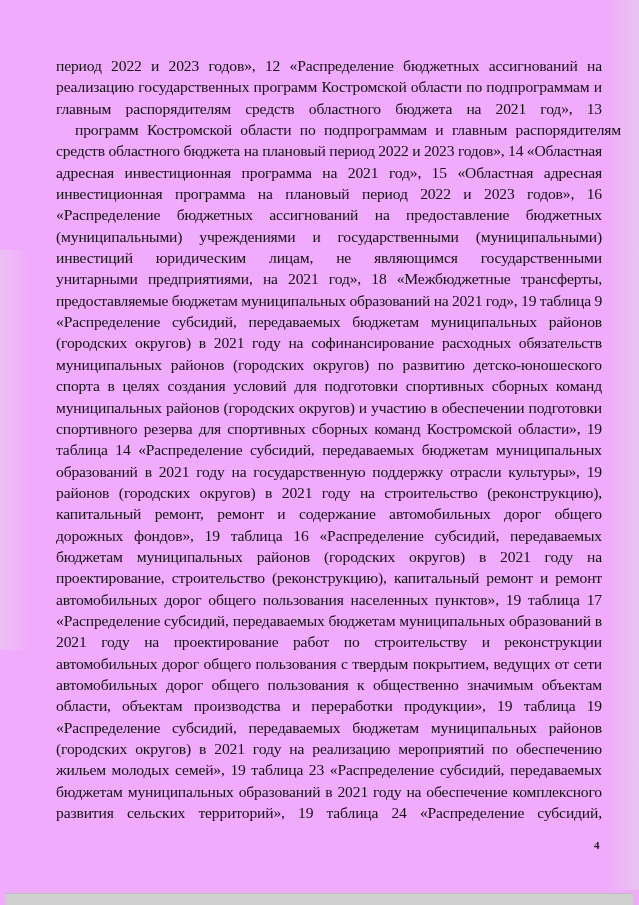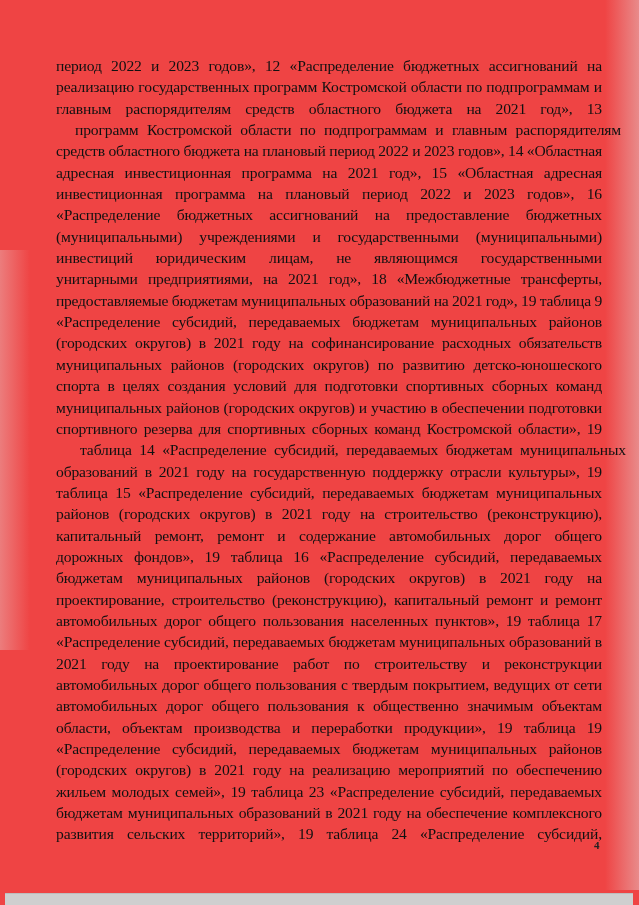--- a/index.html
+++ b/index.html
@@ -1,20 +1,20 @@
 <!DOCTYPE html>
 <html><head>
   <meta charset="utf-8">
   <style>
     html, body { margin: 0; padding: 0; }
     body {
       width: 639px; height: 905px; background: #ffffff; position: relative; overflow: hidden;
       font-family: "Liberation Serif", "DejaVu Serif", serif; color: #111;
     }
-    .page { position: absolute; left: 0; top: 0; width: 639px; height: 905px; background: #ef4444; }
+    .page { position: absolute; left: 0; top: 0; width: 639px; height: 905px; background: #f0abfc; }
     .scan-right {
       position: absolute; right: 0; top: 0; width: 34px; height: 890px;
       background: linear-gradient(to right, rgba(255,255,255,0), rgba(225,225,225,0.45));
     }
     .scan-left {
       position: absolute; left: 0; top: 250px; width: 30px; height: 400px;
       background: linear-gradient(to left, rgba(255,255,255,0), rgba(230,230,230,0.35));
     }
     .body-text { position: absolute; left: 56px; top: 55px; width: 546px; }
     .line {
@@ -49,23 +49,22 @@
       <span class="line" style="display: block; width: 546px; word-spacing: 13.1328px; text-align: left; text-align-last: left;">(муниципальными) учреждениями и государственными (муниципальными)</span>
       <span class="line" style="display: block; width: 546px; word-spacing: 19.1656px; text-align: left; text-align-last: left;">инвестиций юридическим лицам, не являющимся государственными</span>
       <span class="line" style="display: block; width: 546px; word-spacing: 6.43304px; text-align: left; text-align-last: left;">унитарными предприятиями, на 2021 год», 18 «Межбюджетные трансферты,</span>
       <span class="line" style="display: block; width: 546px; letter-spacing: -0.263839px; text-align: left; text-align-last: left;">предоставляемые бюджетам муниципальных образований на 2021 год», 19 таблица 9</span>
       <span class="line" style="display: block; width: 546px; word-spacing: 8.04375px; text-align: left; text-align-last: left;">«Распределение субсидий, передаваемых бюджетам муниципальных районов</span>
       <span class="line" style="display: block; width: 546px; word-spacing: 4.04688px; text-align: left; text-align-last: left;">(городских округов) в 2021 году на софинансирование расходных обязательств</span>
       <span class="line" style="display: block; width: 546px; word-spacing: 5.09635px; text-align: right; text-align-last: left;">муниципальных районов (городских округов) по развитию детско-юношеского</span>
       <span class="line" style="display: block; width: 546px; word-spacing: 3.99826px; text-align: left; text-align-last: left;">спорта в целях создания условий для подготовки спортивных сборных команд</span>
       <span class="line" style="display: block; width: 546px; word-spacing: 0.337891px; text-align: left; text-align-last: left;">муниципальных районов (городских округов) и участию в обеспечении подготовки</span>
       <span class="line" style="display: block; width: 546px; word-spacing: 2.44531px; text-align: left; text-align-last: left;">спортивного резерва для спортивных сборных команд Костромской области», 19</span>
-      <span class="line" style="display: block; width: 546px; word-spacing: 3.77865px; text-align: left; text-align-last: left; margin-left: 24px;">таблица 14 «Распределение субсидий, передаваемых бюджетам муниципальных</span>
+      <span class="line" style="display: block; width: 546px; word-spacing: 3.77865px; text-align: left; text-align-last: left;">таблица 14 «Распределение субсидий, передаваемых бюджетам муниципальных</span>
       <span class="line" style="display: block; width: 546px; word-spacing: 3.10417px; text-align: left; text-align-last: left;">образований в 2021 году на государственную поддержку отрасли культуры», 19</span>
-      <span class="line" style="display: block; width: 546px; word-spacing: 3.77865px; text-align: left; text-align-last: left;">таблица 15 «Распределение субсидий, передаваемых бюджетам муниципальных</span>
       <span class="line" style="display: block; width: 546px; word-spacing: 5.77539px; text-align: left; text-align-last: left;">районов (городских округов) в 2021 году на строительство (реконструкцию),</span>
       <span class="line" style="display: block; width: 546px; word-spacing: 9.67188px; text-align: left; text-align-last: left;">капитальный ремонт, ремонт и содержание автомобильных дорог общего</span>
       <span class="line" style="display: block; width: 546px; word-spacing: 7.07143px; text-align: left; text-align-last: left;">дорожных фондов», 19 таблица 16 «Распределение субсидий, передаваемых</span>
       <span class="line" style="display: block; width: 546px; word-spacing: 10.1855px; text-align: left; text-align-last: left;">бюджетам муниципальных районов (городских округов) в 2021 году на</span>
       <span class="line" style="display: block; width: 546px; word-spacing: 3.36719px; text-align: left; text-align-last: left;">проектирование, строительство (реконструкцию), капитальный ремонт и ремонт</span>
       <span class="line" style="display: block; width: 546px; word-spacing: 3.14258px; text-align: left; text-align-last: left;">автомобильных дорог общего пользования населенных пунктов», 19 таблица 17</span>
       <span class="line" style="display: block; width: 546px; word-spacing: 0.132812px; text-align: left; text-align-last: left;">«Распределение субсидий, передаваемых бюджетам муниципальных образований в</span>
       <span class="line" style="display: block; width: 546px; word-spacing: 10.791px; text-align: left; text-align-last: left;">2021 году на проектирование работ по строительству и реконструкции</span>
       <span class="line" style="display: block; width: 546px; word-spacing: 0.751736px; text-align: left; text-align-last: left;">автомобильных дорог общего пользования с твердым покрытием, ведущих от сети</span>
       <span class="line" style="display: block; width: 546px; word-spacing: 4.74107px; text-align: left; text-align-last: left;">автомобильных дорог общего пользования к общественно значимым объектам</span>

